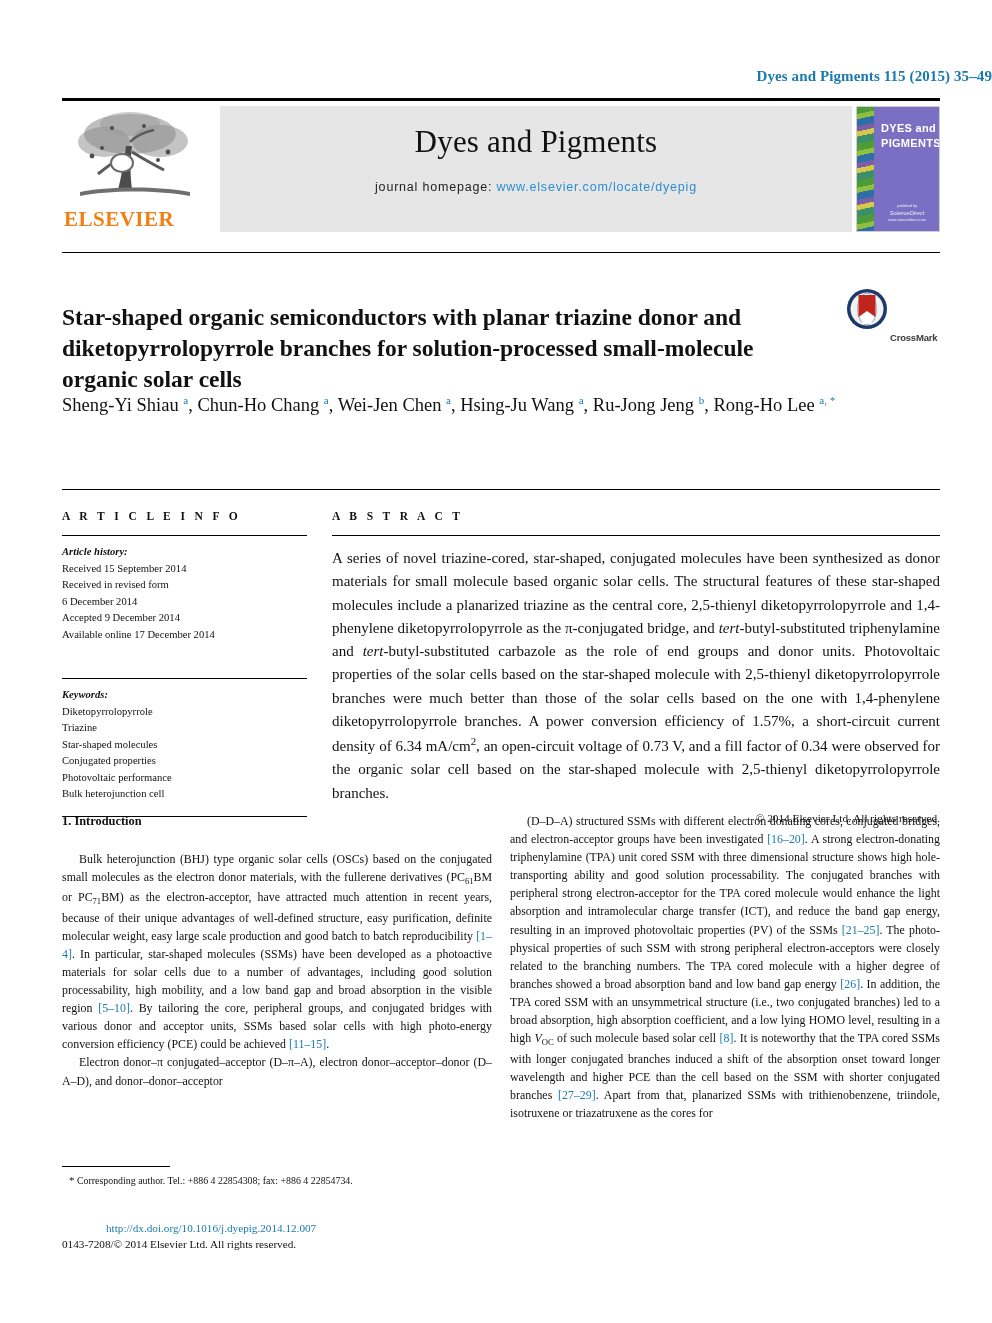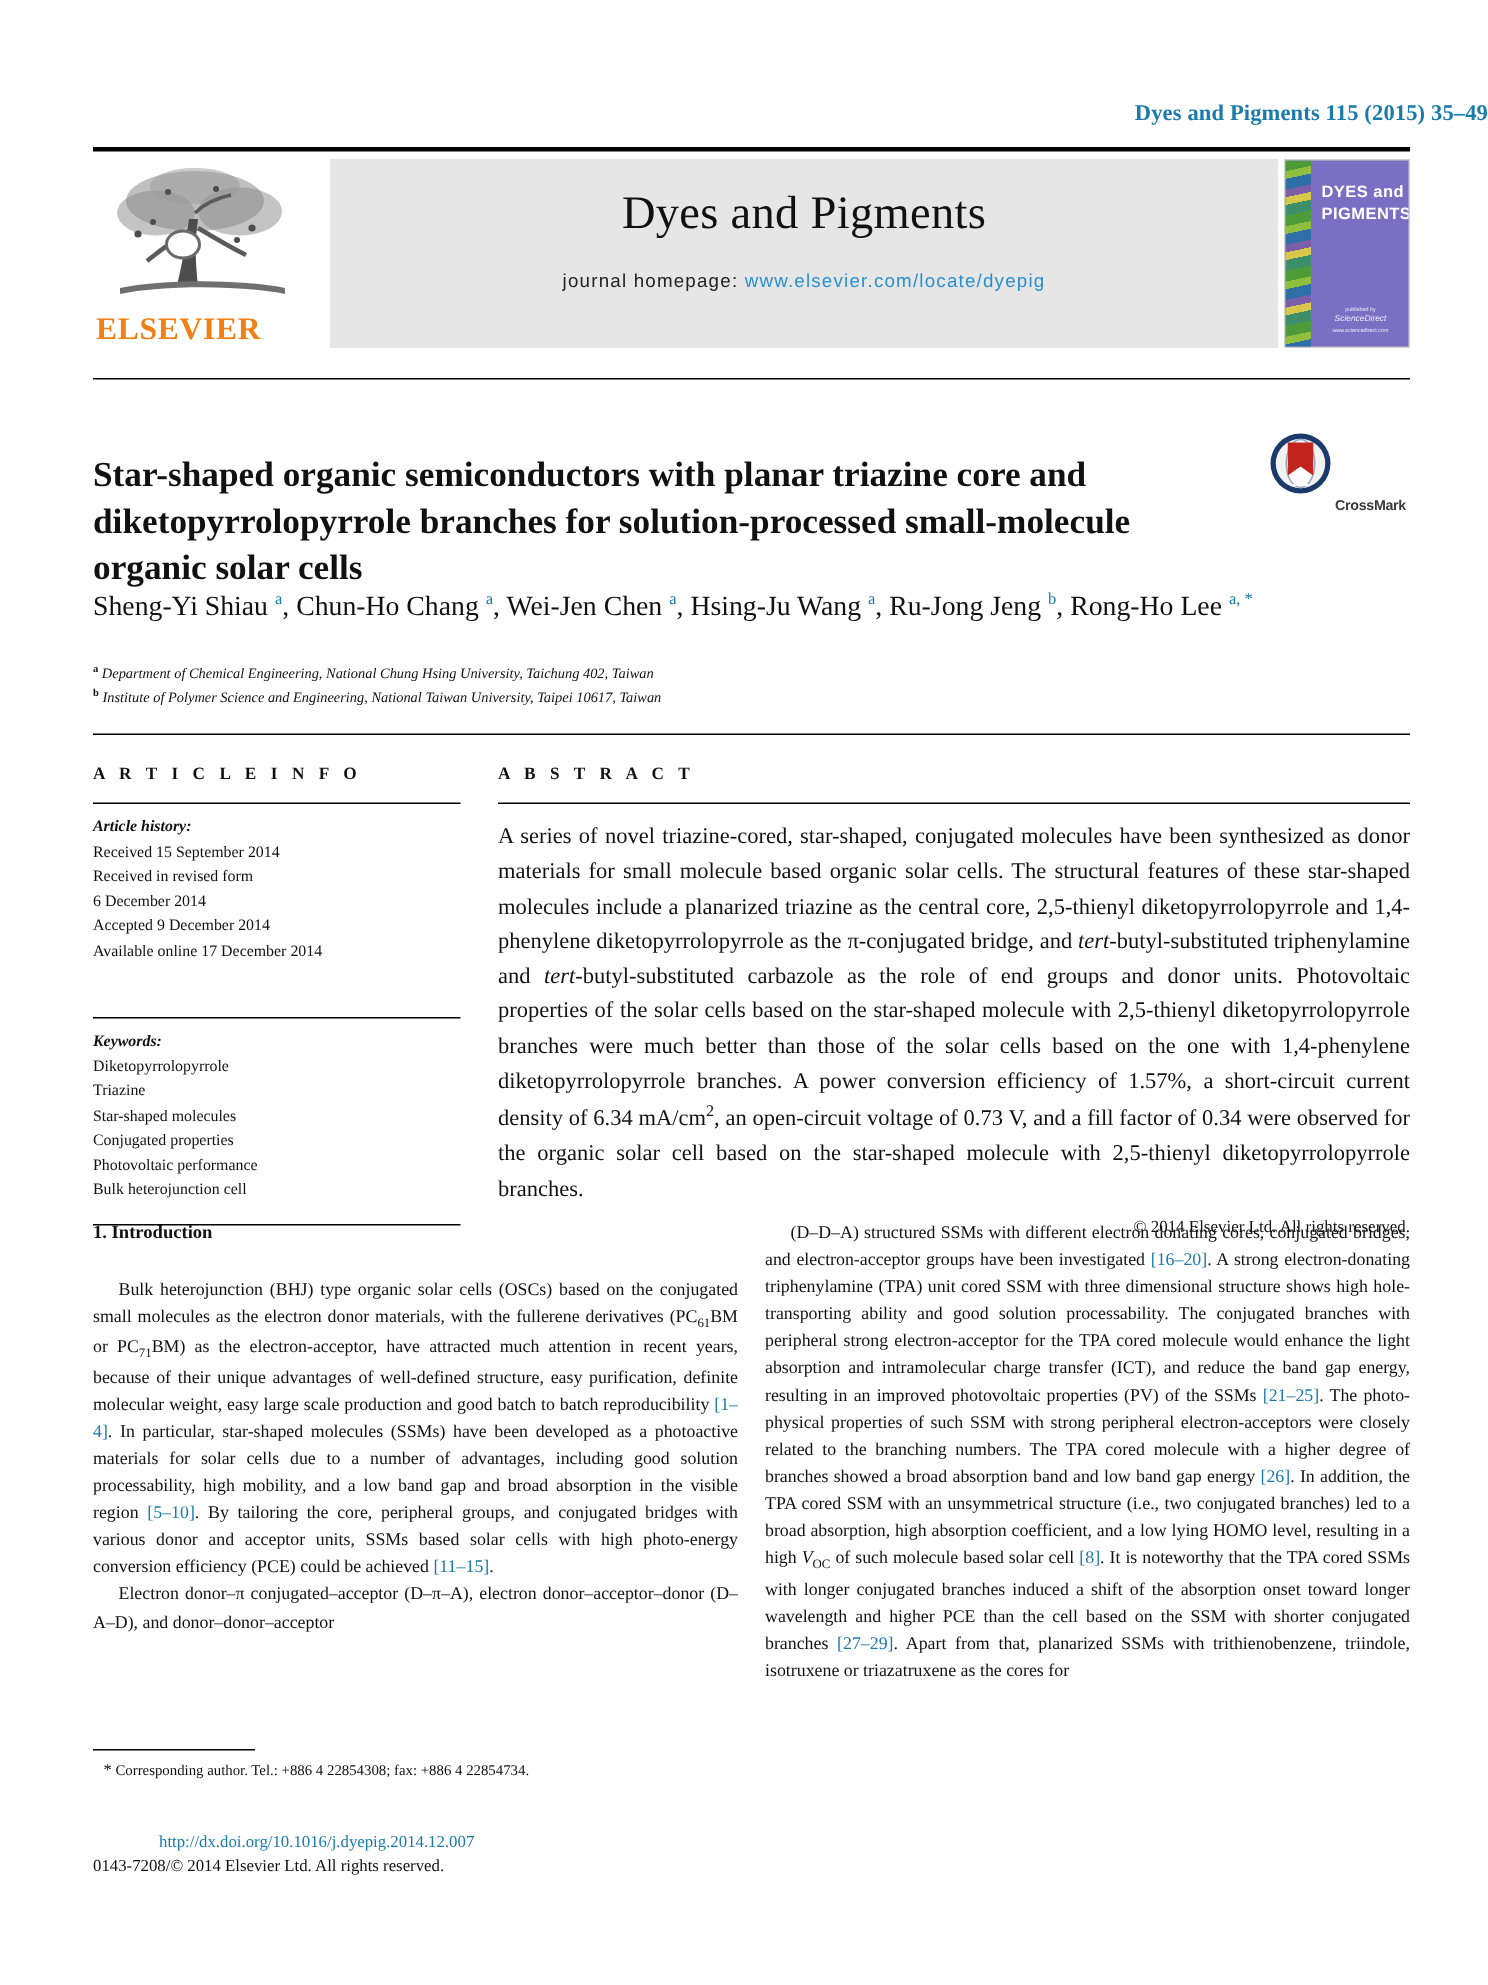--- a/index.html
+++ b/index.html
@@ -324,39 +324,35 @@
       <div class="cover-foot">
         <div>published by</div>
         <div class="cf-brand">ScienceDirect</div>
         <div>www.sciencedirect.com</div>
       </div>
     </div>
   </div>
 
   <div class="title-rule-top"></div>
 
-  <h1 class="article-title">Star-shaped organic semiconductors with planar triazine core and diketopyrrolopyrrole branches for solution-processed small-molecule organic solar cells</h1>
+  <h1 class="article-title">Star-shaped organic semiconductors with planar triazine donor and diketopyrrolopyrrole branches for solution-processed small-molecule organic solar cells</h1>
 
   <div class="crossmark">
     <svg width="42" height="42" viewBox="0 0 42 42">
       <circle cx="21" cy="21" r="20" fill="#1b3a6b"></circle>
       <circle cx="21" cy="21" r="16.5" fill="#f2f2f2"></circle>
       <ellipse cx="21" cy="21" rx="9.5" ry="16" fill="#ffffff" stroke="#9aa7bd" stroke-width="1"></ellipse>
       <path d="M12.5 7 L29.5 7 L29.5 29 L21 23 L12.5 29 Z" fill="#c0241c"></path>
       <path d="M21 30 L27 36 L15 36 Z" fill="#ffffff"></path>
     </svg>
     <div class="crossmark-label">CrossMark</div>
   </div>
 
   <div class="authors"><span>Sheng-Yi Shiau </span><sup>a</sup>, <span>Chun-Ho Chang </span><sup>a</sup>, <span>Wei-Jen Chen </span><sup>a</sup>, <span>Hsing-Ju Wang </span><sup>a</sup>, <span>Ru-Jong Jeng </span><sup>b</sup>, <span>Rong-Ho Lee </span><sup>a, *</sup></div>
 
-  <div class="affiliations">
-      <div><sup>a</sup> Department of Chemical Engineering, National Chung Hsing University, Taichung 402, Taiwan</div>
-      <div><sup>b</sup> Institute of Polymer Science and Engineering, National Taiwan University, Taipei 10617, Taiwan</div>
-    </div>
 
   <div class="info-rule-top"></div>
 
   <div class="infocol">
     <div class="sec-head">A R T I C L E  I N F O</div>
     <div class="hr-thin"></div>
     <div class="info-block">
       <div class="ib-title">Article history:</div>
       <div id="history-items">
           <div>Received 15 September 2014</div>

